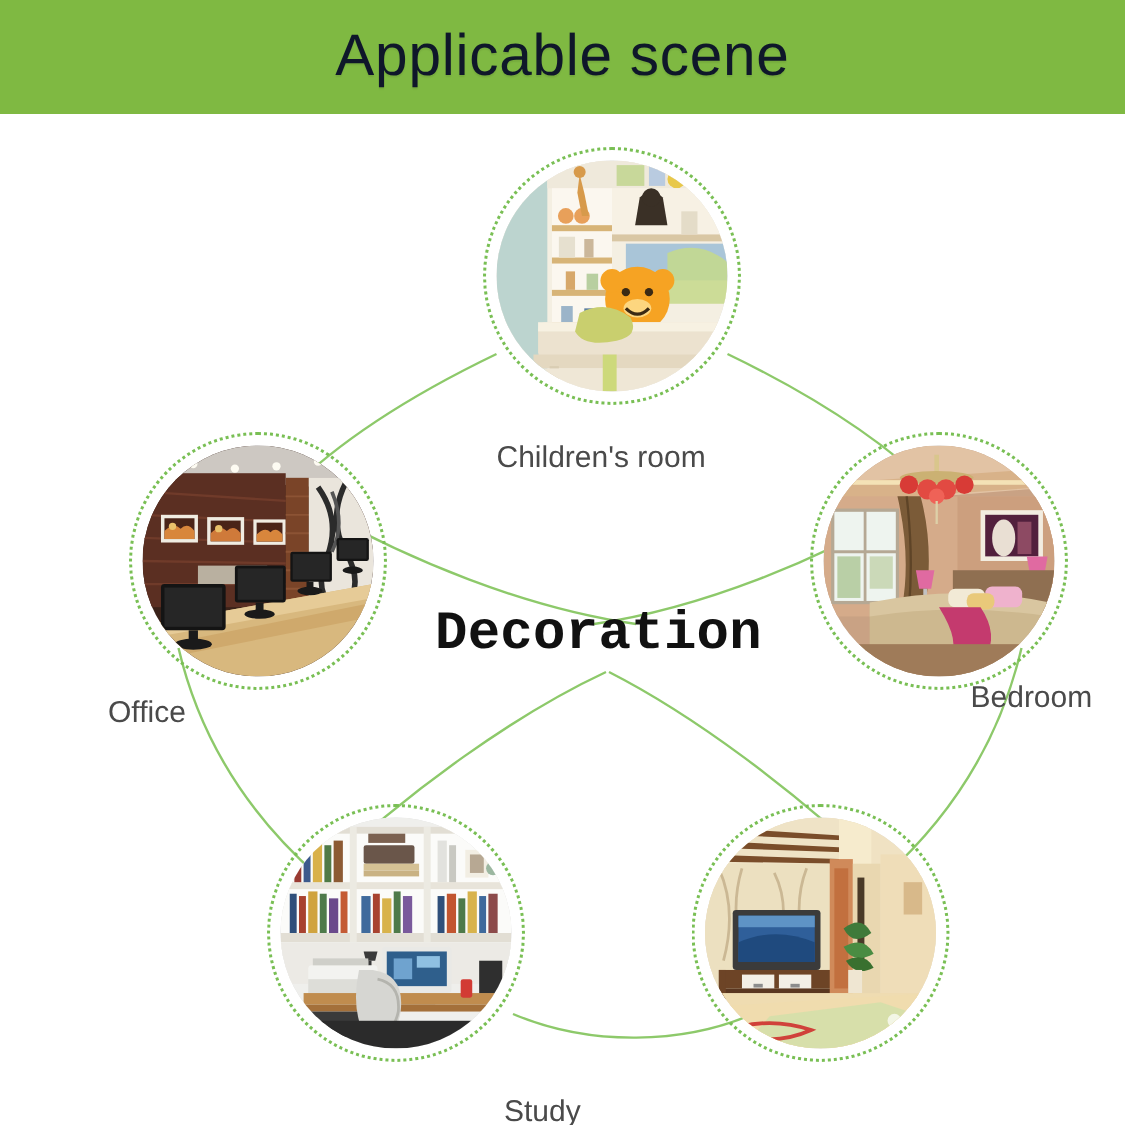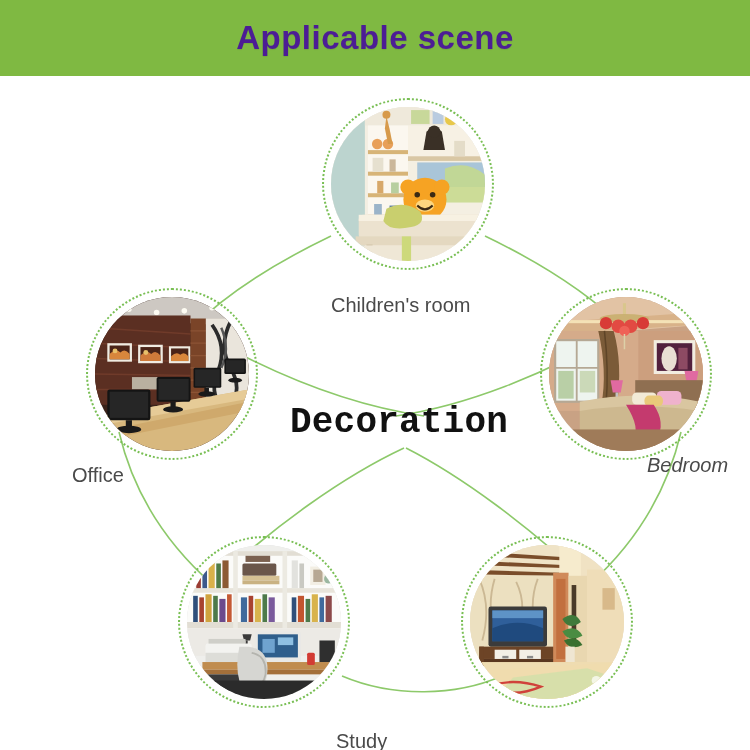--- a/index.html
+++ b/index.html
@@ -20,23 +20,23 @@
     position: absolute;
     left: 0; top: 0;
     width: 750px;
     height: 76px;
     background: #7fb942;
     display: flex;
     align-items: center;
     justify-content: center;
   }
   #header-title {
-    color: #4c1d95;
-    font-size: 33px;
-    font-weight: bold;
+    color: #0f172a;
+    font-size: 39px;
+    font-weight: normal;
     letter-spacing: 0.5px;
     font-family: "Liberation Sans", sans-serif;
     text-shadow: 0 1px 1px rgba(0,0,0,0.08);
   }
 
   
   #diagram-stage {
     position: absolute;
     left: 0; top: 76px;
     width: 750px;
@@ -85,21 +85,21 @@
   }
 
   
   #node-children { left: 298px; top: 22px;  width: 172px; height: 172px; }
   #node-bedroom  { left: 516px; top: 212px; width: 172px; height: 172px; }
   #node-living   { left: 437px; top: 460px; width: 172px; height: 172px; }
   #node-study    { left: 154px; top: 460px; width: 172px; height: 172px; }
   #node-office   { left: 62px;  top: 212px; width: 172px; height: 172px; }
 
   #label-children { left: 307px; top: 218px; }
-  #label-bedroom  { left: 623px; top: 378px; font-style: italic; }
+  #label-bedroom  { left: 623px; top: 378px; }
   #label-living   { left: 595px; top: 618px; }
   #label-study    { left: 312px; top: 654px; }
   #label-office   { left: 48px;  top: 388px; }
 
   
   #center-caption {
     position: absolute;
     left: 0;
     top: 326px;
     width: 750px;

